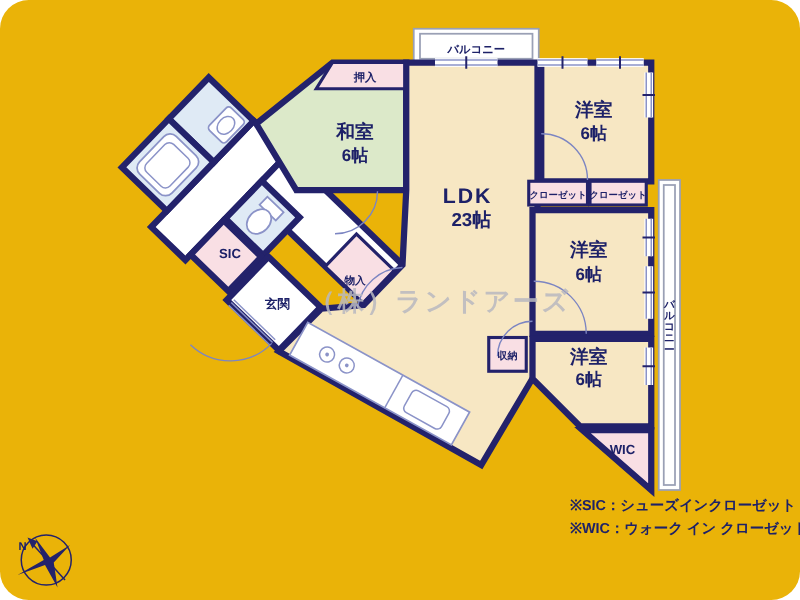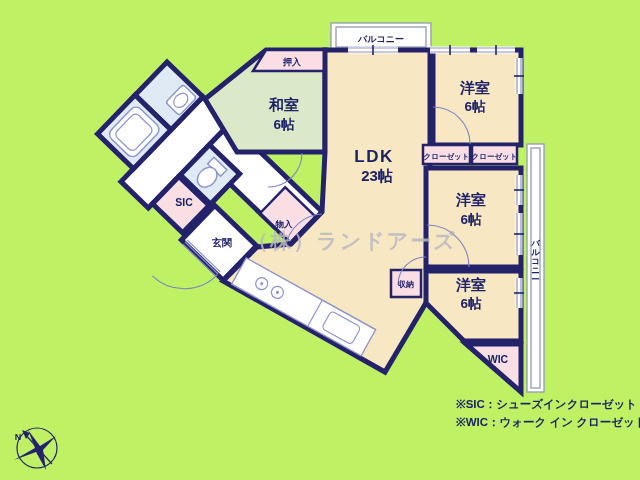--- a/index.html
+++ b/index.html
@@ -1,17 +1,17 @@
 <!DOCTYPE html>
 <html><head>
 <meta charset="utf-8">
 <style>
   html,body{margin:0;padding:0;background:#ffffff;}
-  .stage{position:relative;width:640px;height:480px;background:#bef264;overflow:hidden;
-         font-family:"Liberation Sans",sans-serif;}
+  .stage{position:relative;width:640px;height:480px;background:#eab308;overflow:hidden;
+         font-family:"Liberation Sans",sans-serif;border-radius:23px;}
   svg{display:block;}
   .wall{stroke:#23226b;stroke-width:5;stroke-linejoin:miter;}
   .wall-thin{stroke:#23226b;stroke-width:2.5;}
   .fix{stroke:#8b93c8;stroke-width:1.4;fill:#ffffff;}
   .fix2{stroke:#8b93c8;stroke-width:1.2;fill:none;}
   .arc{stroke:#7c85c2;stroke-width:1.1;fill:none;}
   .rail{stroke:#9aa0b5;stroke-width:1.4;fill:#ffffff;}
   .winline{stroke:#8b93c8;stroke-width:1.2;}
   .wintick{stroke:#23226b;stroke-width:1.6;}
   .lbl{fill:#1d2168;font-weight:bold;}

